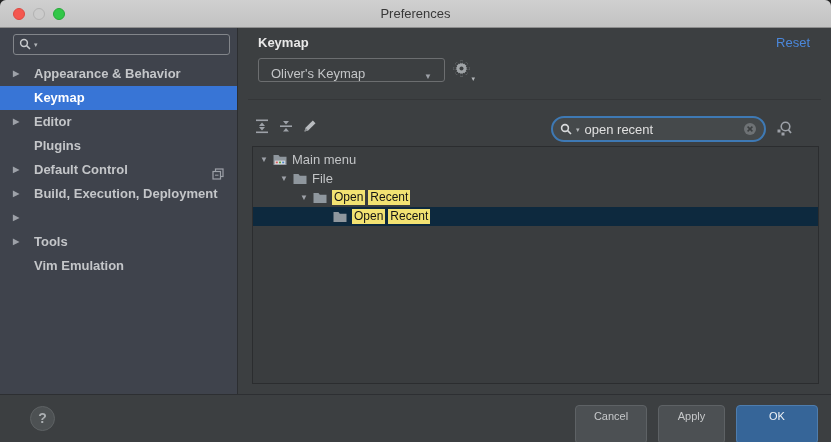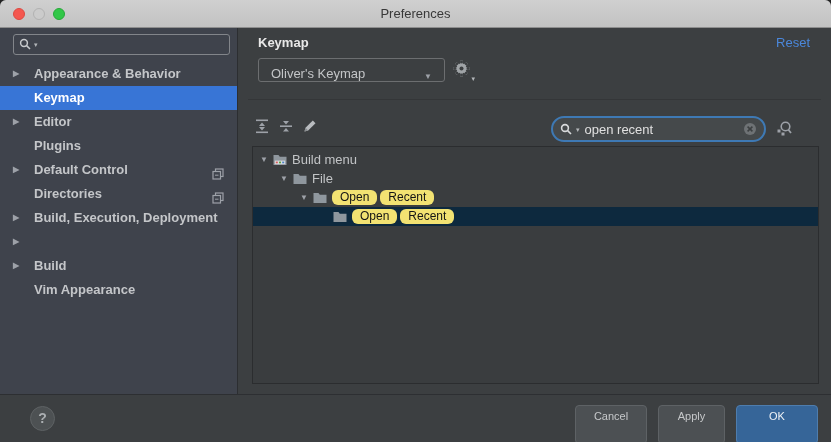--- a/index.html
+++ b/index.html
@@ -56,21 +56,21 @@
 
   
   .treebox { position:absolute; left:14px; top:118px; width:567px; height:238px;
              background:#3a3d3f; border:1px solid #2b2d2f; padding-top:3px; overflow:hidden; }
   .trow { position:relative; height:19px; display:flex; align-items:center;
           font-size:13px; color:#c2c4c6; cursor:default; white-space:nowrap; }
   .trow.selected { background:#0d293e; }
   .ind { display:inline-block; height:1px; }
   .twist { width:12px; text-align:center; font-size:8px; color:#9da1a8; cursor:pointer; }
   .ticon { margin:0 4px 0 2px; flex:0 0 auto; }
-  .hl { background:#f2e272; color:#151515; padding:0 8px; border-radius:6px;
+  .hl { background:#f2e272; color:#151515; padding:0 2px; border-radius:0;
         margin-right:3px; font-size:12px; line-height:15px; }
 
   
   .footer { position:absolute; left:0; bottom:0; right:0; height:48px;
             background:#3c3f41; border-top:1px solid #2d2f32; }
   .help-btn { position:absolute; left:30px; top:11px; width:25px; height:25px; border-radius:50%;
               background:#4d5153; border:1px solid #5e6264; color:#abafb2; text-align:center;
               line-height:23px; font-size:14px; font-weight:bold; cursor:pointer; }
   .btn { position:absolute; top:10px; height:39px; border-radius:4px; font-size:11px;
          text-align:center; line-height:21px; cursor:pointer; }
@@ -123,47 +123,37 @@
         <span>Default Control</span>
         <span class="sb-badge">
           <svg width="12" height="12" viewBox="0 0 12 12">
             <rect x="3.5" y="1" width="7.5" height="7.5" fill="none" stroke="#9da1a8" stroke-width="1.2"></rect>
             <rect x="1" y="3.5" width="7.5" height="7.5" fill="#3f434c" stroke="#9da1a8" stroke-width="1.2"></rect>
             <line x1="3" y1="7.2" x2="6.5" y2="7.2" stroke="#9da1a8" stroke-width="1"></line>
           </svg>
         </span>
       </div>
 
-      <div class="sb-item">
-        <span>Directories</span>
-        <span class="sb-badge">
-          <svg width="12" height="12" viewBox="0 0 12 12">
-            <rect x="3.5" y="1" width="7.5" height="7.5" fill="none" stroke="#9da1a8" stroke-width="1.2"></rect>
-            <rect x="1" y="3.5" width="7.5" height="7.5" fill="#3f434c" stroke="#9da1a8" stroke-width="1.2"></rect>
-            <line x1="3" y1="7.2" x2="6.5" y2="7.2" stroke="#9da1a8" stroke-width="1"></line>
-          </svg>
-        </span>
-      </div>
 
       <div class="sb-item">
         <span class="arr">▶</span>
         <span>Build, Execution, Deployment</span>
       </div>
 
       <div class="sb-item">
         <span class="arr">▶</span>
       </div>
 
       <div class="sb-item">
         <span class="arr">▶</span>
-        <span>Build</span>
-      </div>
-
-      <div class="sb-item">
-        <span>Vim Appearance</span>
+        <span>Tools</span>
+      </div>
+
+      <div class="sb-item">
+        <span>Vim Emulation</span>
       </div>
 
     </div>
   </div>
 
   <div class="panel">
     <div class="p-title">Keymap</div>
     <div class="reset-link">Reset</div>
 
     <div class="kdrop">
@@ -241,21 +231,21 @@
       <div class="trow">
         <span class="ind" style="width:5px"></span>
         <span class="twist">▼</span>
         <svg class="ticon" width="16" height="16" viewBox="0 0 16 16">
           <path d="M1.5 3 h5 l1.3 1.8 H14.5 V13 H1.5 Z" fill="#8f979e"></path>
           <rect x="2.8" y="8.6" width="10.4" height="3.6" fill="#d9dcde"></rect>
           <rect x="3.8" y="9.6" width="2" height="1.7" fill="#d75c5c"></rect>
           <rect x="7" y="9.6" width="2" height="1.7" fill="#5ba23c"></rect>
           <rect x="10.2" y="9.6" width="2" height="1.7" fill="#4a82c8"></rect>
         </svg>
-        <span>Build menu</span>
+        <span>Main menu</span>
       </div>
 
       <div class="trow">
         <span class="ind" style="width:25px"></span>
         <span class="twist">▼</span>
         <svg class="ticon" width="16" height="16" viewBox="0 0 16 16">
           <path d="M1.5 3 h5 l1.3 1.8 H14.5 V13 H1.5 Z" fill="#8f979e"></path>
         </svg>
         <span>File</span>
       </div>

